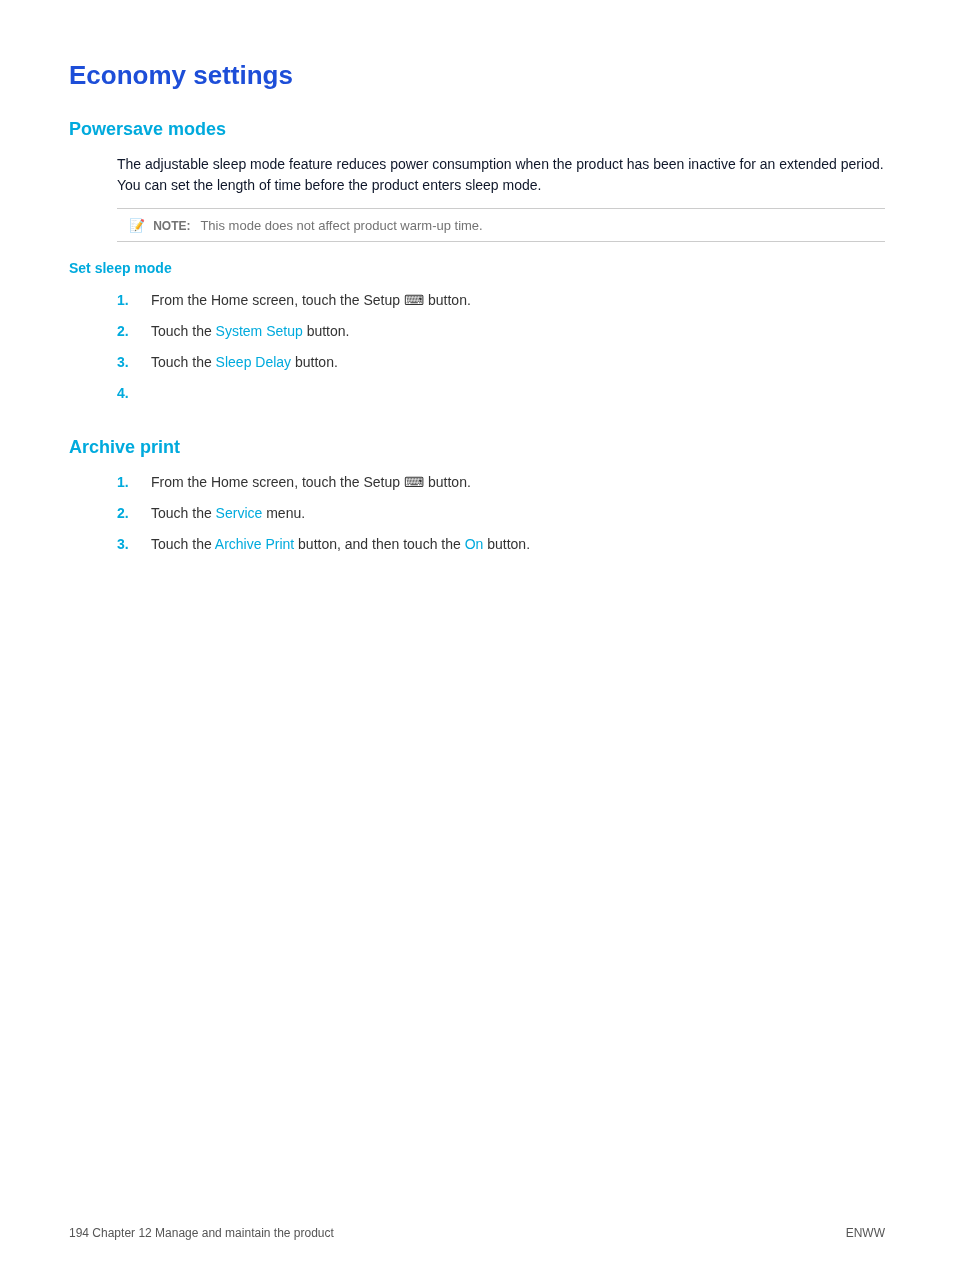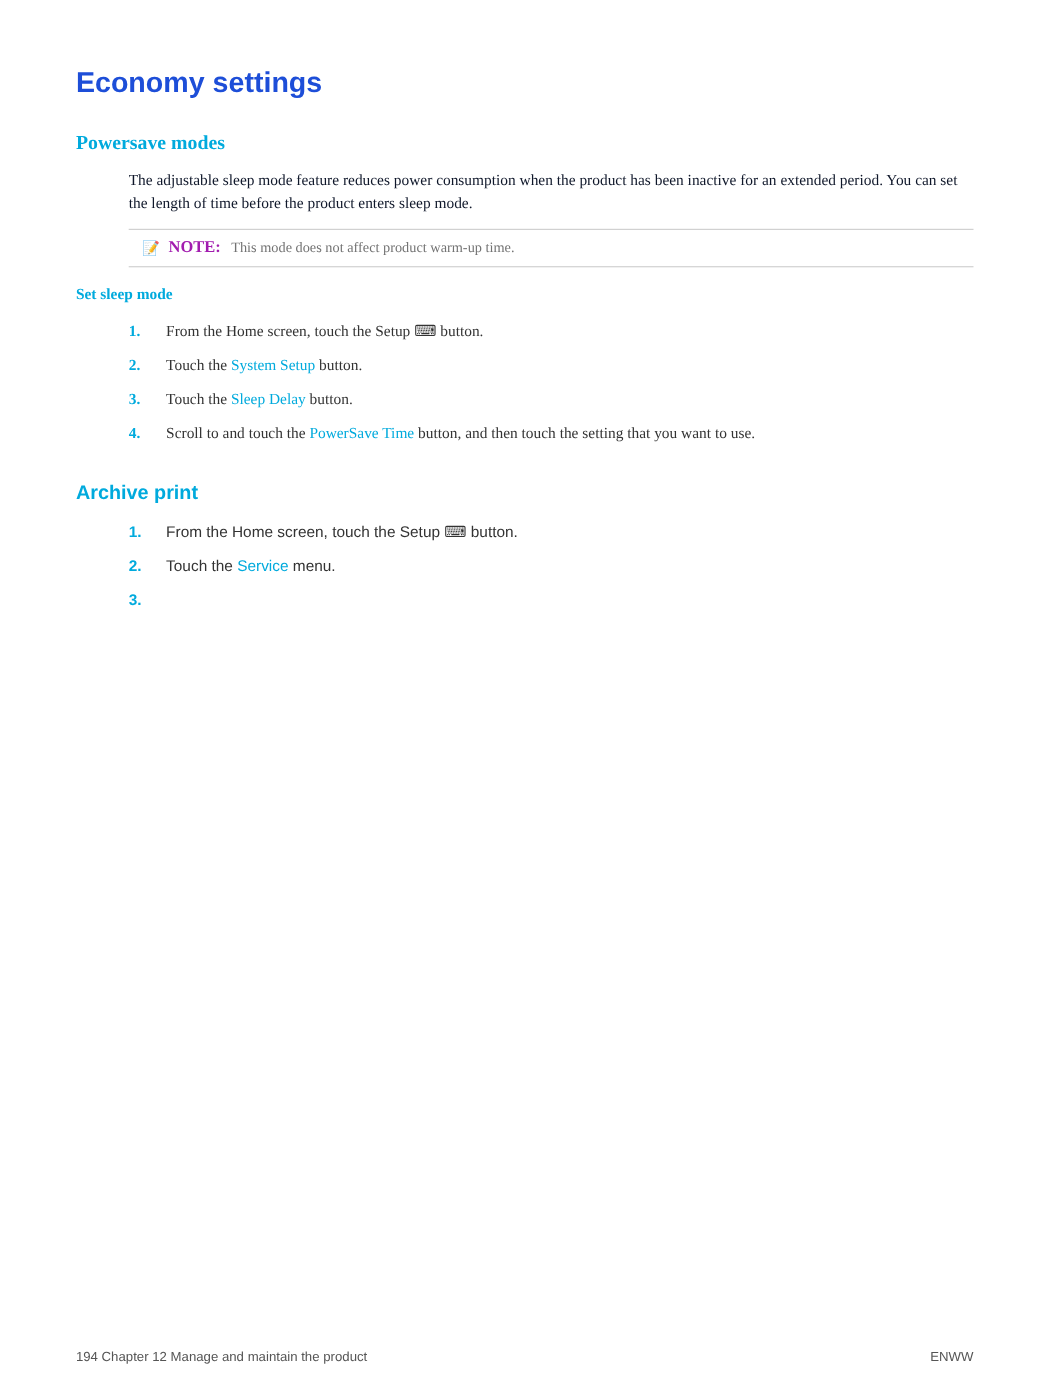--- a/index.html
+++ b/index.html
@@ -65,22 +65,22 @@
 
     .note-icon {
       font-size: 13px;
       color: #555;
       margin-top: 1px;
       flex-shrink: 0;
     }
 
     .note-label {
       font-weight: bold;
-      font-size: 15px;
-      color: #a21caf;
+      font-size: 12px;
+      color: #737373;
       margin-right: 6px;
     }
 
     .note-text {
       font-size: 13px;
       color: #737373;
     }
 
     .ordered-list {
       list-style: none;
@@ -105,21 +105,20 @@
     .list-text {
       color: #333333;
     }
 
     .link-text {
       color: #00aadd;
     }
 
     .section-gap {
       margin-bottom: 33px;
-      font-family: Liberation Serif, serif;
     }
 
     .archive-section {
       margin-top: 10px;
     }
 
     .archive-body {
       margin-left: 48px;
       color: #333333;
       line-height: 1.5;
@@ -169,41 +168,41 @@
         <li>
           <span class="list-number">2.</span>
           <span class="list-text">Touch the <span class="link-text">System Setup</span> button.</span>
         </li>
         <li>
           <span class="list-number">3.</span>
           <span class="list-text">Touch the <span class="link-text">Sleep Delay</span> button.</span>
         </li>
         <li>
           <span class="list-number">4.</span>
-          <span class="list-text">Scroll to and touch the <span class="link-text">PowerSave Time</span> button, and then touch the setting that you want to use.</span>
         </li>
       </ol>
     </div>
   </div>
 
   <div class="archive-section">
     <h2 class="section-title">Archive print</h2>
 
 
     <ol class="ordered-list">
       <li>
         <span class="list-number">1.</span>
         <span class="list-text">From the Home screen, touch the Setup ⌨ button.</span>
       </li>
       <li>
         <span class="list-number">2.</span>
         <span class="list-text">Touch the <span class="link-text">Service</span> menu.</span>
       </li>
       <li>
         <span class="list-number">3.</span>
+        <span class="list-text">Touch the <span class="link-text">Archive Print</span> button, and then touch the <span class="link-text">On</span> button.</span>
       </li>
     </ol>
   </div>
 
 </div>
 
 <div class="footer">
   <span>194  Chapter 12   Manage and maintain the product</span>
   <span>ENWW</span>
 </div>

